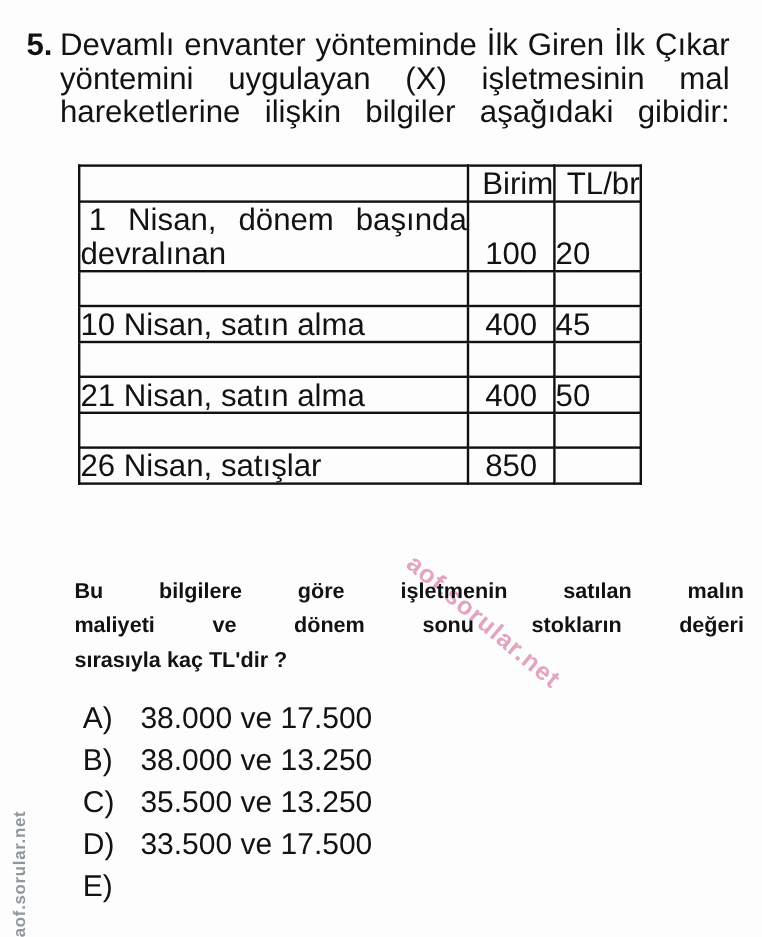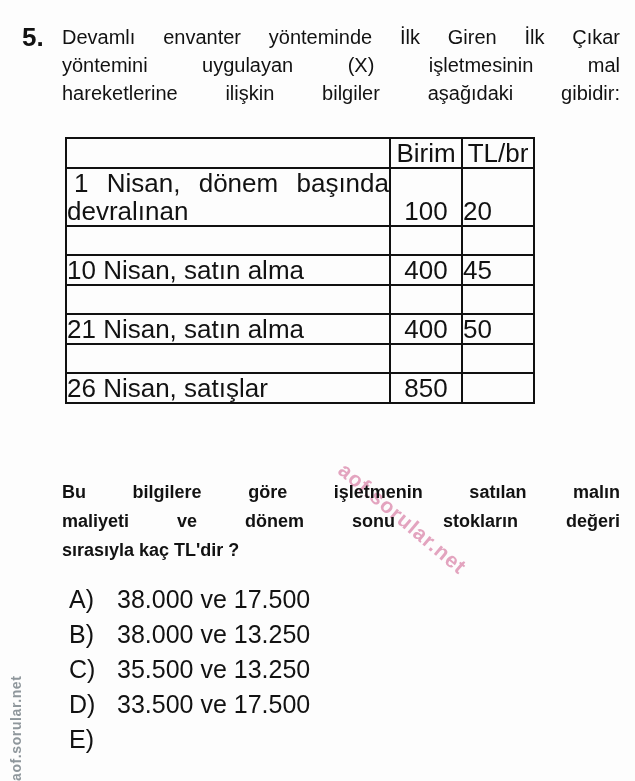--- a/index.html
+++ b/index.html
@@ -25,40 +25,40 @@
     font-size:14px; font-weight:bold; letter-spacing:0.6px;
     color:#8f979c; z-index:0; white-space:nowrap;
   }
 
   
   .qnum {
     position:absolute; left:22px; top:23px; z-index:1;
     font-size:26px; line-height:28px; font-weight:bold;
   }
   .intro {
-    position:absolute; left:62px; top:23px; width:558px; z-index:1;
-    font-size:20px; line-height:28px;
+    position:absolute; left:50px; top:23px; width:558px; z-index:1;
+    font-size:26px; line-height:28px;
   }
   .just { text-align:justify; text-align-last:justify; }
 
   
   .tbl-wrap { position:absolute; left:65px; top:137px; z-index:1; }
   table.data {
     border-collapse:collapse;
     font-size:26px; line-height:28px; color:#121212;
   }
   table.data td {
     border:2px solid #111;
     padding:0;
   }
   .c-label { width:322px; padding-left:13px; padding-right:8px; }
   .c-num   { width:70px;  padding-left:14px;text-align:center; }
   .c-num2  { width:70px;  padding-left:11px;margin-top:36px; }
   .row-header td { height:27px; }
-  .row-header .hdr { text-align:center; padding:0; }
+  .row-header .hdr { text-align:right; padding:0; }
   .row-first td { height:55px; vertical-align:bottom; padding-bottom:1px;border-radius:16px; }
   .row-first .lbl1 { text-align:justify; text-align-last:justify; text-indent:7px; }
   .row-spacer td { height:27px; }
   .row-data td { height:28px; vertical-align:middle; }
 
   
   .prompt {
     position:absolute; left:62px; top:478px; width:558px; z-index:1;
     font-size:18px; line-height:29px; font-weight:bold;
   }

